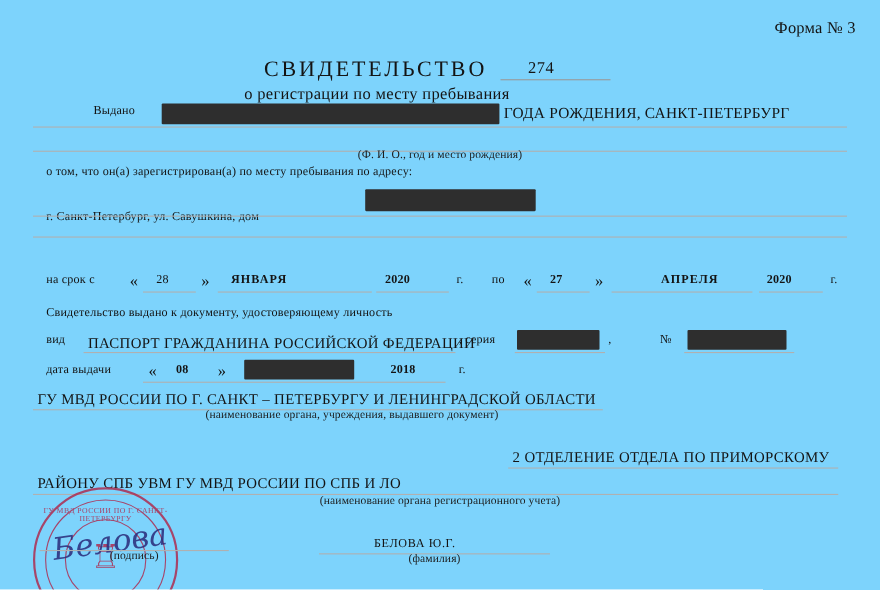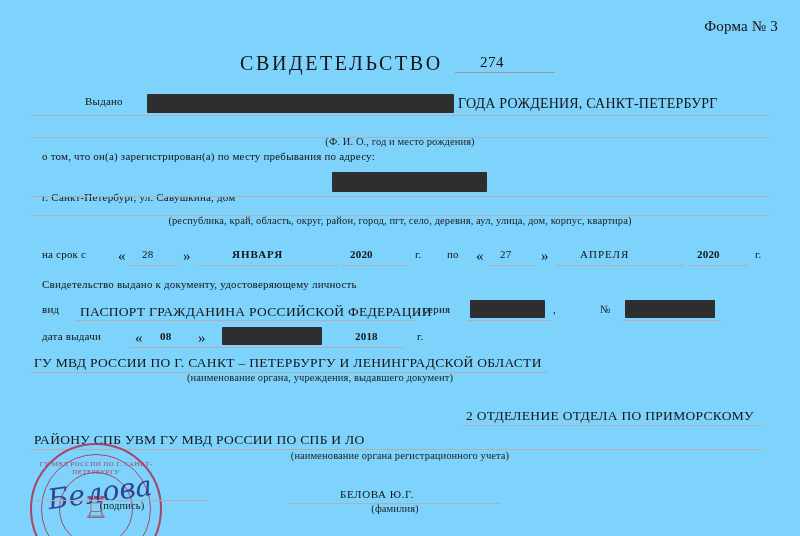--- a/index.html
+++ b/index.html
@@ -152,52 +152,52 @@
 </head>
 <body>
 
 <div class="page">
 
   <div class="form-no">Форма № 3</div>
 
   <div class="title">СВИДЕТЕЛЬСТВО</div>
   <div class="title-num-rule"></div>
   <div class="title-num">274</div>
+  <div class="subtitle">о регистрации по месту пребывания</div>
 
   <div class="row" style="top:95px; left:85px;">Выдано</div>
   <div class="redact" style="left:147px; top:94px; width:307px; height:19px;"></div>
   <div class="row" style="top:96px; left:458px; font-size:14px;">ГОДА РОЖДЕНИЯ, САНКТ-ПЕТЕРБУРГ</div>
   <div class="rule" style="left:30px; top:115px; width:740px;"></div>
   <div class="rule" style="left:30px; top:137px; width:740px;"></div>
   <div class="caption" style="left:230px; top:136px; width:340px;">(Ф. И. О., год и место рождения)</div>
 
   <div class="row" style="top:150px; left:42px;">о том, что он(а) зарегистрирован(а) по месту пребывания по адресу:</div>
 
   <div class="row" style="top:175px; left:42px;margin-top:16px;">г. Санкт-Петербург, ул. Савушкина, дом</div>
   <div class="redact" style="left:332px; top:172px; width:155px; height:20px;"></div>
   <div class="rule" style="left:30px; top:196px; width:740px;"></div>
   <div class="rule" style="left:30px; top:215px; width:740px;"></div>
-  <div class="caption" style="left:150px; top:215px; width:500px;">(республика, край, область, округ, район, город, пгт, село, деревня, аул, улица, дом, корпус, квартира)</div>
 
   <div class="row" style="top:248px; left:42px;">на срок с</div>
   <div class="row quote" style="top:248px; left:118px;">«</div>
   <div class="row" style="top:248px; left:142px; font-weight:normal;">28</div>
   <div class="rule" style="left:130px; top:265px; width:48px;"></div>
   <div class="row quote" style="top:248px; left:183px;">»</div>
-  <div class="row" style="top:248px; left:232px; font-weight:bold; letter-spacing:1px;">ЯНВАРЯ</div>
+  <div class="row" style="top:248px; left:210px; font-weight:bold; letter-spacing:1px;">ЯНВАРЯ</div>
   <div class="rule" style="left:198px; top:265px; width:140px;"></div>
   <div class="row" style="top:248px; left:350px; font-weight:bold;">2020</div>
   <div class="rule" style="left:342px; top:265px; width:66px;"></div>
   <div class="row" style="top:248px; left:415px;">г.</div>
   <div class="row" style="top:248px; left:447px;">по</div>
   <div class="row quote" style="top:248px; left:476px;">«</div>
-  <div class="row" style="top:248px; left:500px; font-weight:normal;">27</div>
+  <div class="row" style="top:248px; left:500px; font-weight:bold;">27</div>
   <div class="rule" style="left:488px; top:265px; width:48px;"></div>
   <div class="row quote" style="top:248px; left:541px;">»</div>
-  <div class="row" style="top:248px; left:580px; font-weight:normal; letter-spacing:1px;text-align:right;">АПРЕЛЯ</div>
+  <div class="row" style="top:248px; left:601px; font-weight:bold; letter-spacing:1px;text-align:right;">АПРЕЛЯ</div>
   <div class="rule" style="left:556px; top:265px; width:128px;"></div>
   <div class="row" style="top:248px; left:697px; font-weight:bold;">2020</div>
   <div class="rule" style="left:690px; top:265px; width:58px;"></div>
   <div class="row" style="top:248px; left:755px;">г.</div>
 
   <div class="row" style="top:278px; left:42px;">Свидетельство выдано к документу, удостоверяющему личность</div>
 
   <div class="row" style="top:303px; left:42px;">вид</div>
   <div class="row small-caps" style="top:304px; left:80px;">ПАСПОРТ ГРАЖДАНИНА РОССИЙСКОЙ ФЕДЕРАЦИИ</div>
   <div class="rule" style="left:76px; top:320px; width:338px;"></div>

